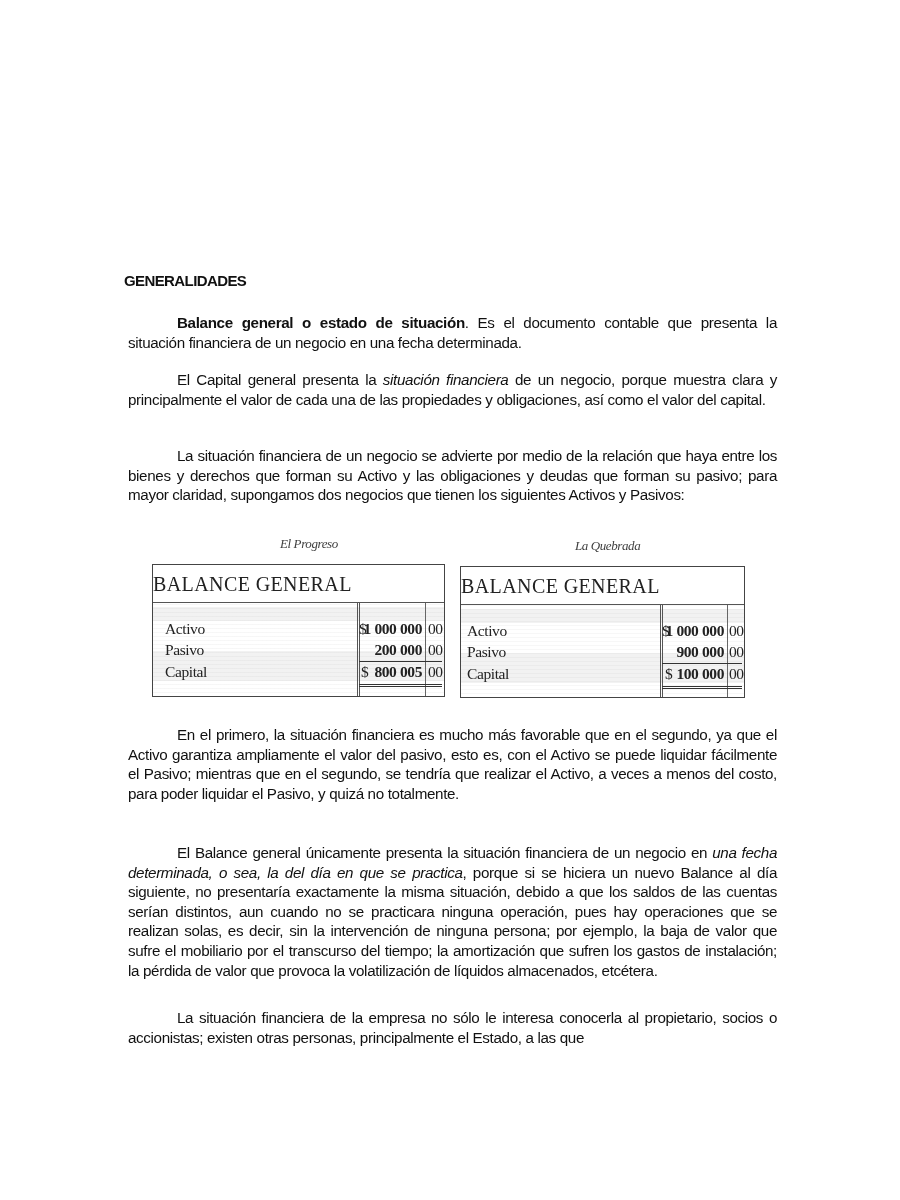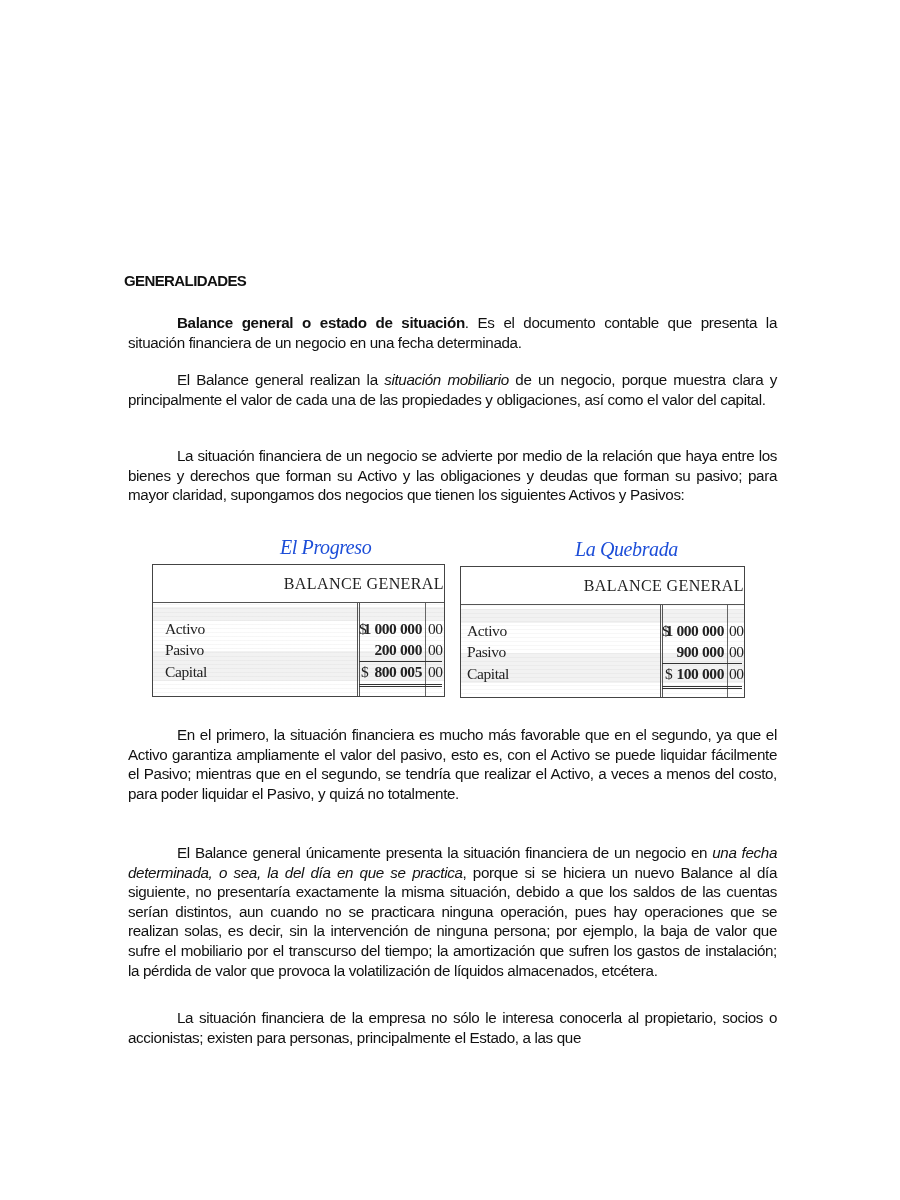--- a/index.html
+++ b/index.html
@@ -10,23 +10,23 @@
   .para .indent { display:inline-block; width:49px; }
   .para b { font-weight:bold; }
   .para i { font-style:italic; }
   #p1 { top:309px; }
   #p2 { top:366px; }
   #p3 { top:442px; }
   #p4 { top:721px; }
   #p5 { top:839px; }
   #p6 { top:1004px; }
 
-  .fig-caption { position:absolute; font-family:"Liberation Serif", serif; font-style:italic; font-size:20px; color:#1d4ed8; letter-spacing:-0.4px; }
+  .fig-caption { position:absolute; font-family:"Liberation Serif", serif; font-style:italic; font-size:13px; color:#404040; letter-spacing:-0.4px; }
   .bal { position:absolute; border:1.5px solid #444; background:#fff; box-sizing:border-box; font-family:"Liberation Serif", serif; color:#222; }
-  .bal .hdr { position:absolute; left:0; right:0; top:0; height:37px; border-bottom:1.5px solid #555; text-align:right; line-height:38px; font-size:16px; letter-spacing:0.4px; }
+  .bal .hdr { position:absolute; left:0; right:0; top:0; height:37px; border-bottom:1.5px solid #555; text-align:left; line-height:38px; font-size:20px; letter-spacing:0.4px; }
   .bal .body { position:absolute; left:0; right:0; top:38px; bottom:0; background:
       repeating-linear-gradient(0deg, rgba(180,180,180,0.0) 0 3px, rgba(200,200,200,0.15) 3px 4px); }
   .bal .vline { position:absolute; top:38px; bottom:0; border-left:1px solid #666; }
   .bal .vline.dbl { border-left:3px double #555; }
   .bal .row { position:absolute; left:0; right:0; height:21px; font-size:15.5px; letter-spacing:-0.4px; }
   .bal .row .lbl { position:absolute; left:12px; top:0;text-align:center; }
   .bal .row .amt { position:absolute; top:0; text-align:right;font-weight:bold; }
   .bal .row .cur { position:absolute; top:0; }
   .bal .row .cts { position:absolute; top:0; }
   .bal .hline { position:absolute; border-top:1px solid #333; }
@@ -35,21 +35,21 @@
 </style>
 </head>
 <body>
 
 <div class="page">
 
   <div class="heading">GENERALIDADES</div>
 
   <p class="para" id="p1"><span class="indent"></span><b>Balance general o estado de situación</b><span>. Es el documento contable que presenta la situación financiera de un negocio en una fecha determinada.</span></p>
 
-  <p class="para" id="p2"><span class="indent"></span><span>El Balance general realizan la </span><i>situación mobiliario</i><span> de un negocio, porque muestra clara y principalmente el valor de cada una de las propiedades y obligaciones, así como el valor del capital.</span></p>
+  <p class="para" id="p2"><span class="indent"></span><span>El Capital general presenta la </span><i>situación financiera</i><span> de un negocio, porque muestra clara y principalmente el valor de cada una de las propiedades y obligaciones, así como el valor del capital.</span></p>
 
   <p class="para" id="p3"><span class="indent"></span><span>La situación financiera de un negocio se advierte por medio de la relación que haya entre los bienes y derechos que forman su Activo y las obligaciones y deudas que forman su pasivo; para mayor claridad, supongamos dos negocios que tienen los siguientes Activos y Pasivos:</span></p>
 
   <div class="fig-caption" style="left:280px; top:536px;">El Progreso</div>
   <div class="bal" style="left:152px; top:564px; width:293px; height:133px;">
     <div class="body"></div>
     <div class="shade" style="left:0; right:0; top:42px; height:14px;"></div>
     <div class="shade" style="left:0; right:0; top:86px; height:30px;"></div>
     <div class="hdr">BALANCE GENERAL</div>
     <div class="vline dbl" style="left:204px;"></div>
@@ -103,15 +103,15 @@
       <span class="amt" style="right:20px;text-align:right;">100 000</span>
       <span class="cts" style="left:268px;">00</span>
     </div>
     <div class="hline dbl" style="left:201px; right:2px; top:119px;"></div>
   </div>
 
   <p class="para" id="p4"><span class="indent"></span><span>En el primero, la situación financiera es mucho más favorable que en el segundo, ya que el Activo garantiza ampliamente el valor del pasivo, esto es, con el Activo se puede liquidar fácilmente el Pasivo; mientras que en el segundo, se tendría que realizar el Activo, a veces a menos del costo, para poder liquidar el Pasivo, y quizá no totalmente.</span></p>
 
   <p class="para" id="p5"><span class="indent"></span><span>El Balance general únicamente presenta la situación financiera de un negocio en </span><i>una fecha determinada, o sea, la del día en que se practica</i><span>, porque si se hiciera un nuevo Balance al día siguiente, no presentaría exactamente la misma situación, debido a que los saldos de las cuentas serían distintos, aun cuando no se practicara ninguna operación, pues hay operaciones que se realizan solas, es decir, sin la intervención de ninguna persona; por ejemplo, la baja de valor que sufre el mobiliario por el transcurso del tiempo; la amortización que sufren los gastos de instalación; la pérdida de valor que provoca la volatilización de líquidos almacenados, etcétera.</span></p>
 
-  <p class="para" id="p6"><span class="indent"></span><span>La situación financiera de la empresa no sólo le interesa conocerla al propietario, socios o accionistas; existen para personas, principalmente el Estado, a las que</span></p>
+  <p class="para" id="p6"><span class="indent"></span><span>La situación financiera de la empresa no sólo le interesa conocerla al propietario, socios o accionistas; existen otras personas, principalmente el Estado, a las que</span></p>
 
 </div>
 
 </body></html>

